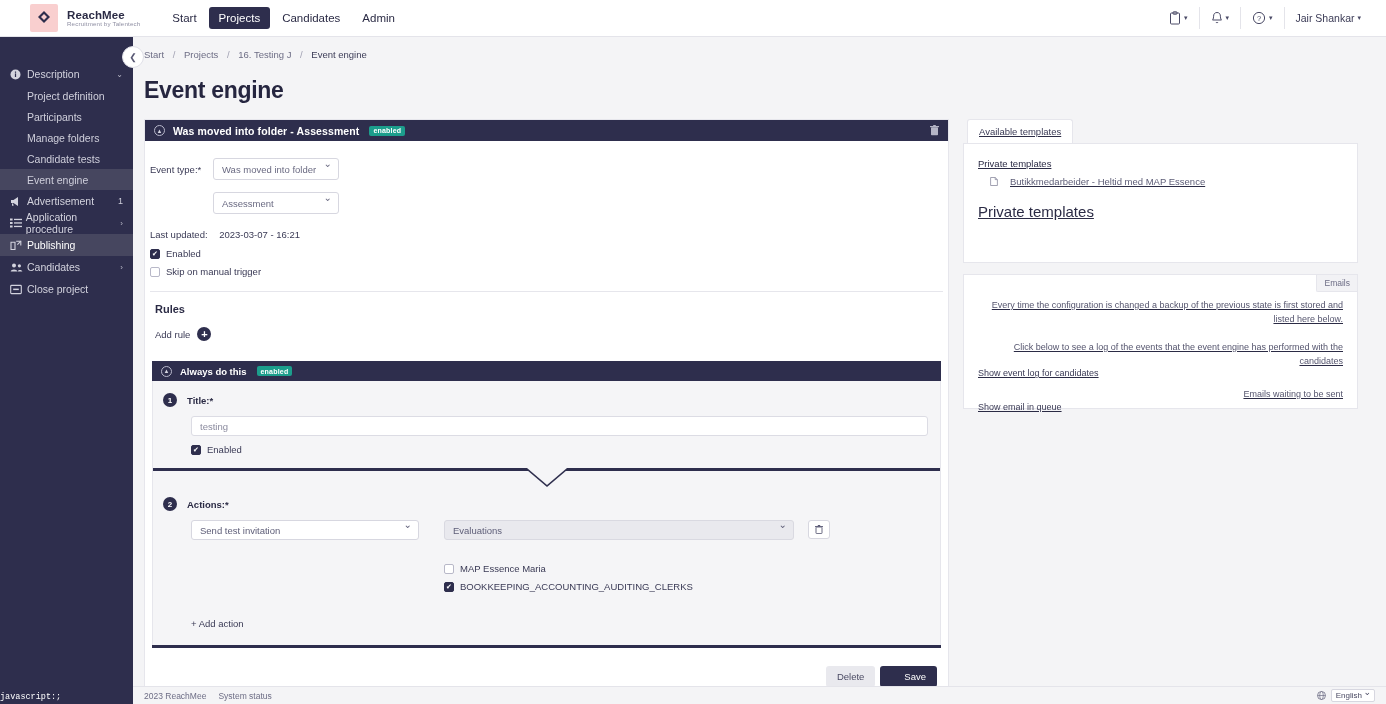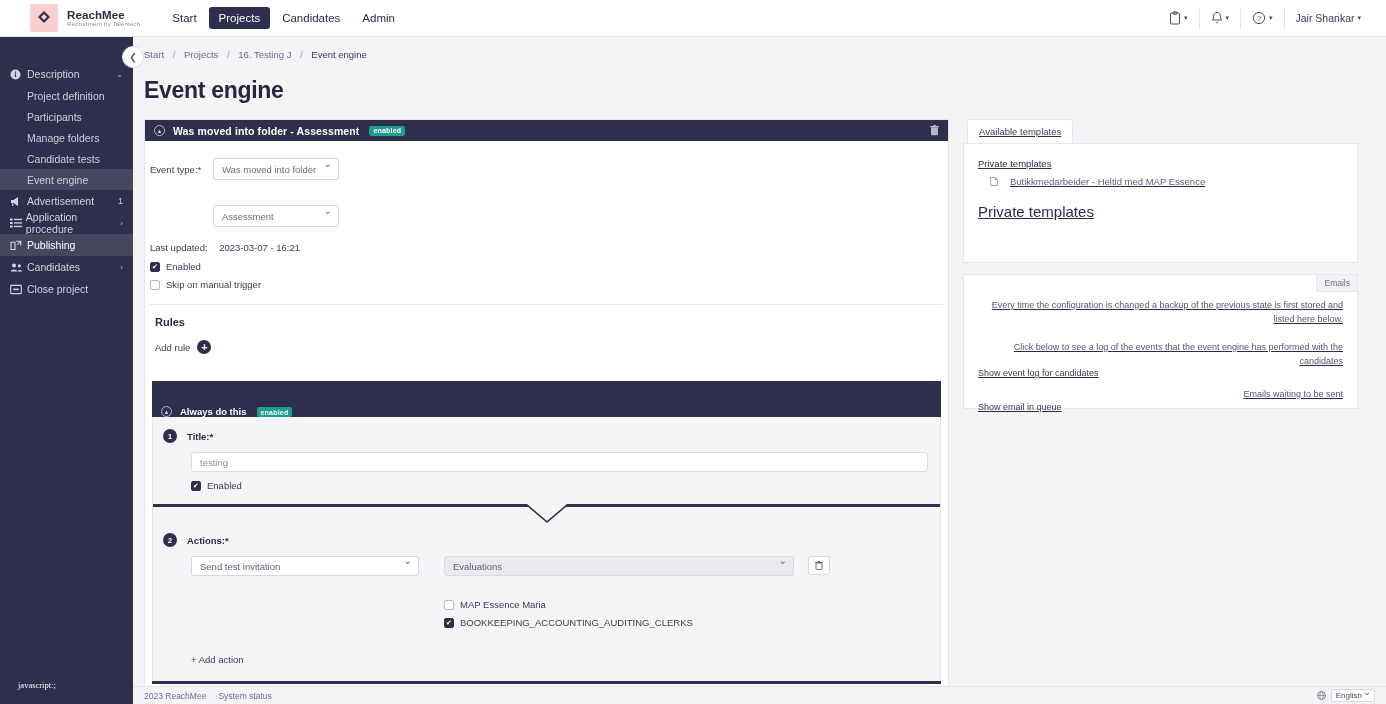--- a/index.html
+++ b/index.html
@@ -104,21 +104,21 @@
   .field-label { font-size: 9.5px; color: #3a3a55; width: 63px; padding-top: 6px; }
   .sel {
     width: 126px; height: 22px; border: 1px solid #d7d7e0; border-radius: 3px;
     background: #ffffff; font-size: 9.5px; color: #6a6a82; padding: 0 18px 0 8px;
     display: flex; align-items: center; position: relative; cursor: pointer;
   }
   .sel::after {
     content: "⌄"; position: absolute; right: 6px; top: -1px;
     font-size: 10px; color: #6a6a82;
   }
-  .sel.mb { margin-top: 25px; }
+  .sel.mb { margin-top: 12px; }
 
   .meta-line { font-size: 9.5px; color: #3a3a55; padding: 15px 0 0 5px; }
   .meta-line .mval { padding-left: 9px; }
 
   .cbrow { display: flex; align-items: center; padding: 7px 0 0 5px; }
   .cbrow.tight { padding-top: 8px; }
   .cb {
     width: 10px; height: 10px; border-radius: 2px; border: 1px solid #b8b8c8;
     background: #ffffff; display: inline-flex; align-items: center;
     justify-content: center; margin-right: 6px; cursor: pointer; flex: none;
@@ -132,21 +132,21 @@
   .addrule-t { font-size: 9.5px; color: #3a3a55; margin-right: 7px; }
   .plus-circ {
     width: 14px; height: 14px; border-radius: 50%; background: #2e2e4d; color: #fff;
     display: inline-flex; align-items: center; justify-content: center;
     font-size: 11px; line-height: 0; font-weight: bold;
   }
 
   
   .inner-wrap { padding: 20px 7px 0 7px; }
   .inner-head {
-    background: #2e2e4d; height: 36px; display: flex; align-items: flex-end; padding: 0 9px; margin-top: 7px;
+    background: #2e2e4d; height: 20px; display: flex; align-items: center; padding: 0 9px;
   }
   .inner-title { font-size: 9.5px; font-weight: bold; color: #ffffff; }
   .inner-body { background: #f5f5f7; border-left: 1px solid #e6e6ec; border-right: 1px solid #e6e6ec; }
 
   .step-row { display: flex; align-items: center; padding: 12px 0 0 10px; }
   .step-num {
     width: 14px; height: 14px; border-radius: 50%; background: #2e2e4d; color: #fff;
     font-size: 8px; font-weight: bold; display: inline-flex;
     align-items: center; justify-content: center; margin-right: 10px; flex: none;
   }
@@ -231,22 +231,22 @@
   .foot-txt { font-size: 8.5px; color: #6d6d85; }
   .foot-link { font-size: 8.5px; color: #6d6d85; margin-left: 12px; cursor: pointer; }
   .foot-right { margin-left: auto; display: flex; align-items: center; gap: 5px; }
   .lang-sel {
     border: 1px solid #d7d7e0; background: #fff; font-size: 8px; color: #4a4a63;
     padding: 1px 12px 1px 4px; border-radius: 2px; position: relative; cursor: pointer;
   }
   .lang-sel::after { content:"⌄"; position:absolute; right:3px; top:-3px; font-size:9px; }
 
   .status-tip {
-    position: absolute; left: 0; bottom: 12px; background: #2e2e4d; color: #ffffff;
-    font-size: 8.5px; padding: 2px 18px; z-index: 60; font-family: Liberation Serif, serif;
+    position: absolute; left: 0; bottom: 0; background: #2e2e4d; color: #ffffff;
+    font-size: 8.5px; padding: 2px 0; z-index: 60; font-family: Liberation Mono, monospace;
   }
   svg { display: block; }
 </style>
 </head>
 <body>
 
 <div class="topbar">
   <div class="logo-wrap">
     <div class="logo-mark">
       <svg width="16" height="16" viewBox="0 0 16 16">

